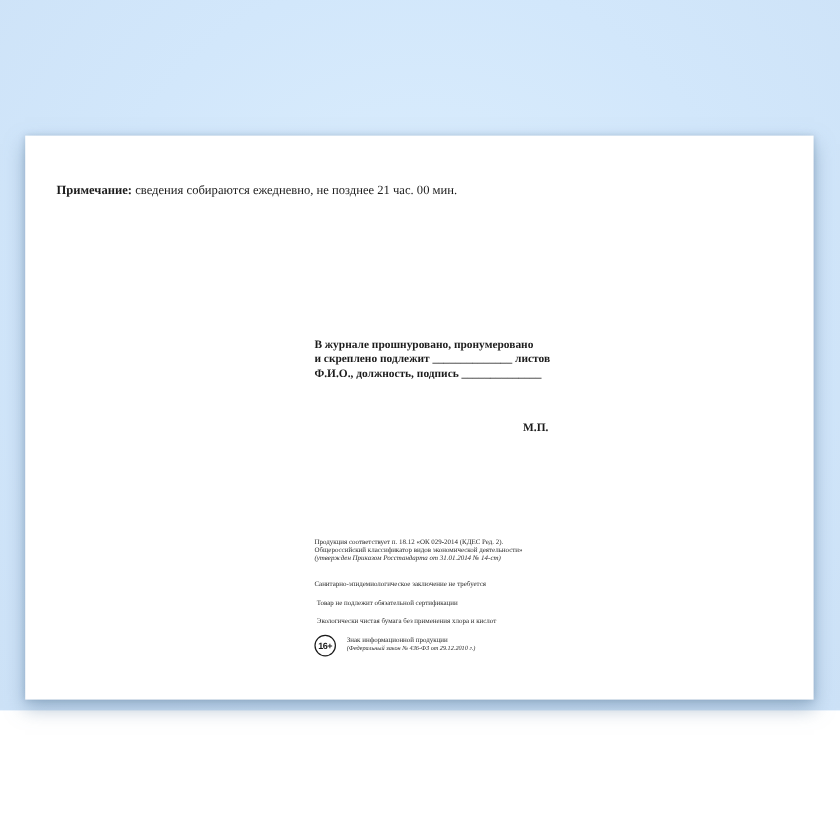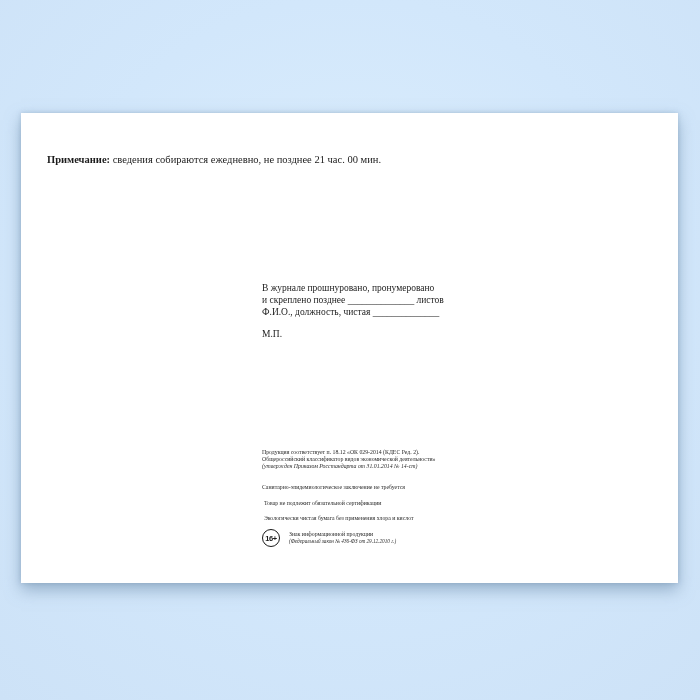--- a/index.html
+++ b/index.html
@@ -1,29 +1,29 @@
 <!DOCTYPE html>
 <html><head>
 <meta charset="utf-8">
 <style>
   html,body{margin:0;padding:0;}
   body{width:700px;height:700px;overflow:hidden;
        font-family:"Liberation Serif", serif;}
-  .stage{position:relative;width:700px;height:700px;
+  .stage{position:relative;width:700px;height:592px;
          background:radial-gradient(circle at 50% 42%, #dceefd 0%, #d2e7fb 55%, #cde2f7 100%);}
   .paper{position:absolute;left:21px;top:113px;width:657px;height:470px;
          background:#ffffff;
          box-shadow:0 7px 15px rgba(104,134,166,0.55), 0 0 5px rgba(104,134,166,0.35);}
   .note{position:absolute;left:26px;top:29px;font-size:10.5px;line-height:14px;
         color:#1c1c1c;white-space:nowrap;}
   .note .lbl{font-weight:bold;}
   .stitch{position:absolute;left:241px;top:169px;width:197px;
-          font-weight:normal;font-size:9.5px;line-height:12px;color:#1c1c1c;}
+          font-weight:bold;font-size:9.5px;line-height:12px;color:#1c1c1c;}
   .stitch .ln{white-space:nowrap;overflow:hidden;}
-  .stamp{margin-top:10px;text-align:left;padding-right:2px;}
+  .stamp{margin-top:33px;text-align:right;padding-right:2px;}
   .footer{position:absolute;left:241px;top:336px;width:240px;color:#2a2a2a;}
   .footer .small{font-size:5.8px;line-height:7px;white-space:nowrap;}
   .footer .italic{font-style:italic;}
   .gap1{margin-top:14px;}
   .gap2{margin-top:9px;padding-left:2px;}
   .gap3{margin-top:8px;padding-left:2px;}
   .inforow{margin-top:7px;display:flex;align-items:flex-start;}
   .badge{flex:0 0 auto;width:18px;height:18px;border:1.6px solid #1a1a1a;
          border-radius:50%;box-sizing:border-box;display:flex;
          align-items:center;justify-content:center;
@@ -35,22 +35,22 @@
 </head>
 <body>
 
 <div class="stage">
   <div class="paper">
 
     <p class="note"><span class="lbl">Примечание:</span><span> сведения собираются ежедневно, не позднее 21 час. 00 мин.</span></p>
 
     <div class="stitch">
       <div class="ln">В журнале прошнуровано, пронумеровано</div>
-      <div class="ln">и скреплено позднее ______________ листов</div>
-      <div class="ln">Ф.И.О., должность, чистая ______________</div>
+      <div class="ln">и скреплено подлежит ______________ листов</div>
+      <div class="ln">Ф.И.О., должность, подпись ______________</div>
       <div class="stamp">М.П.</div>
     </div>
 
     <div class="footer">
       <div class="small">Продукция соответствует п. 18.12 «ОК 029-2014 (КДЕС Ред. 2).</div>
       <div class="small">Общероссийский классификатор видов экономической деятельности»</div>
       <div class="small italic">(утвержден Приказом Росстандарта от 31.01.2014 № 14-ст)</div>
       <div class="small gap1">Санитарно-эпидемиологическое заключение не требуется</div>
       <div class="small gap2">Товар не подлежит обязательной сертификации</div>
       <div class="small gap3">Экологически чистая бумага без применения хлора и кислот</div>

